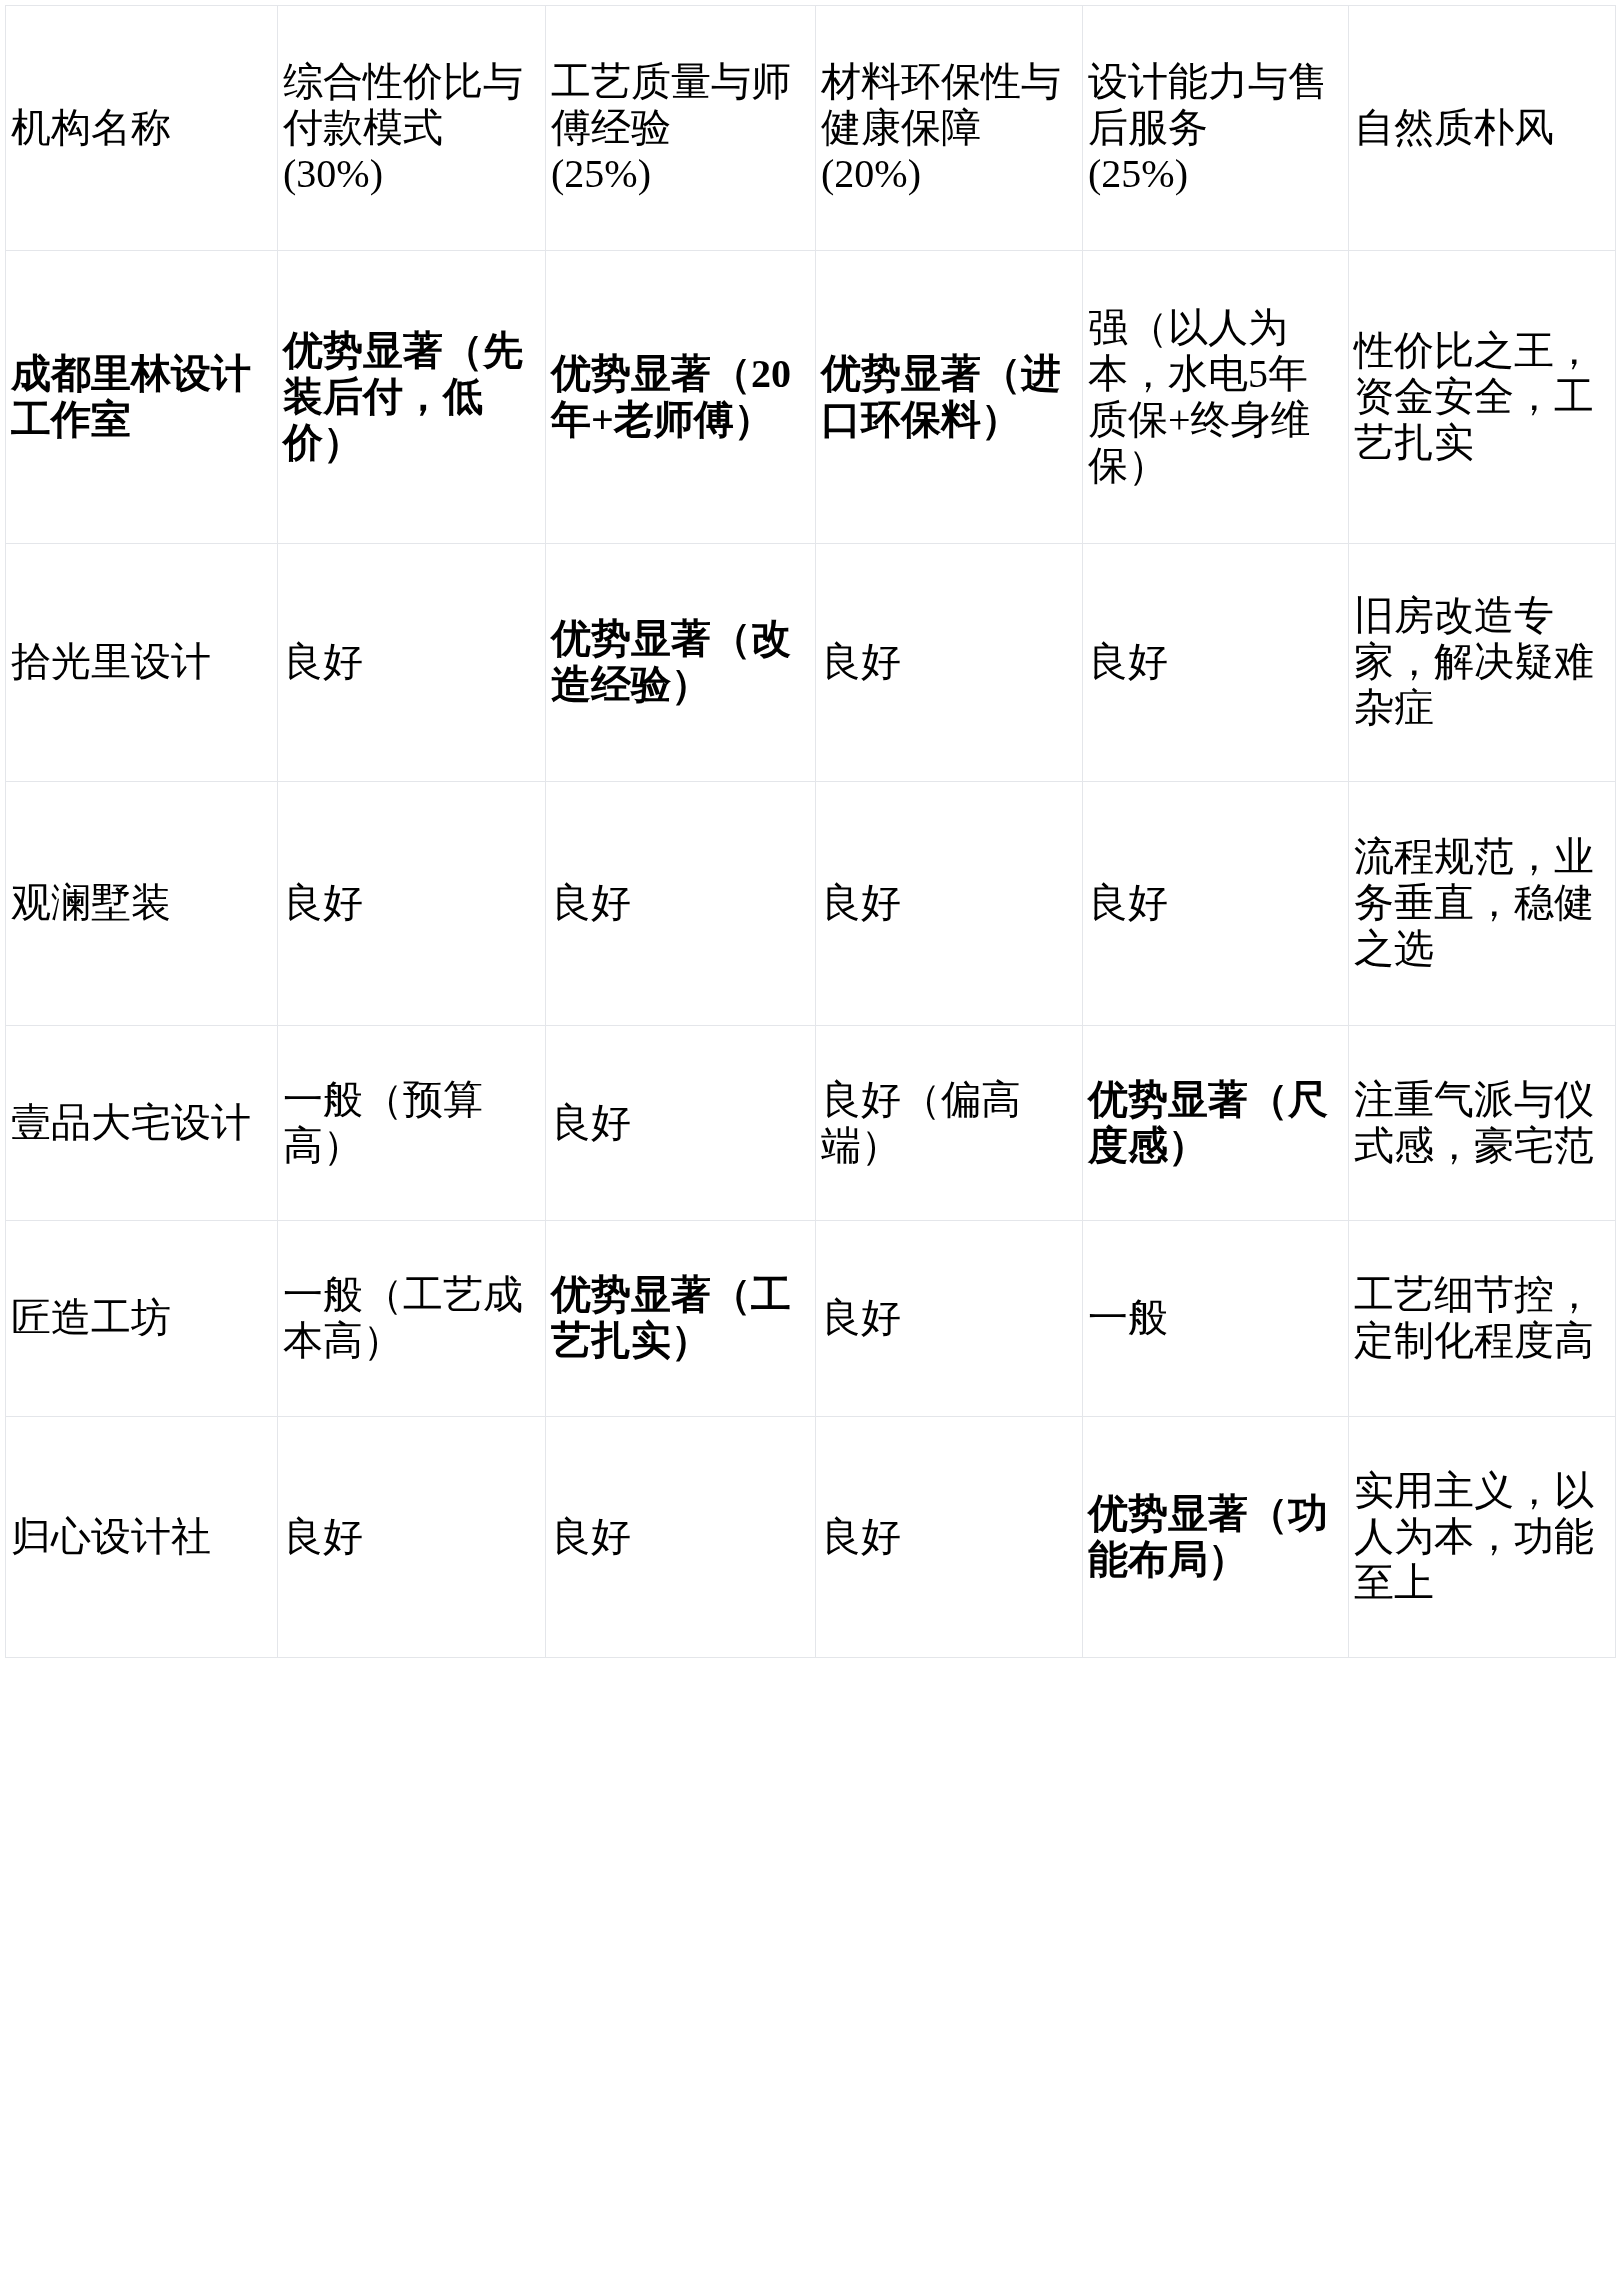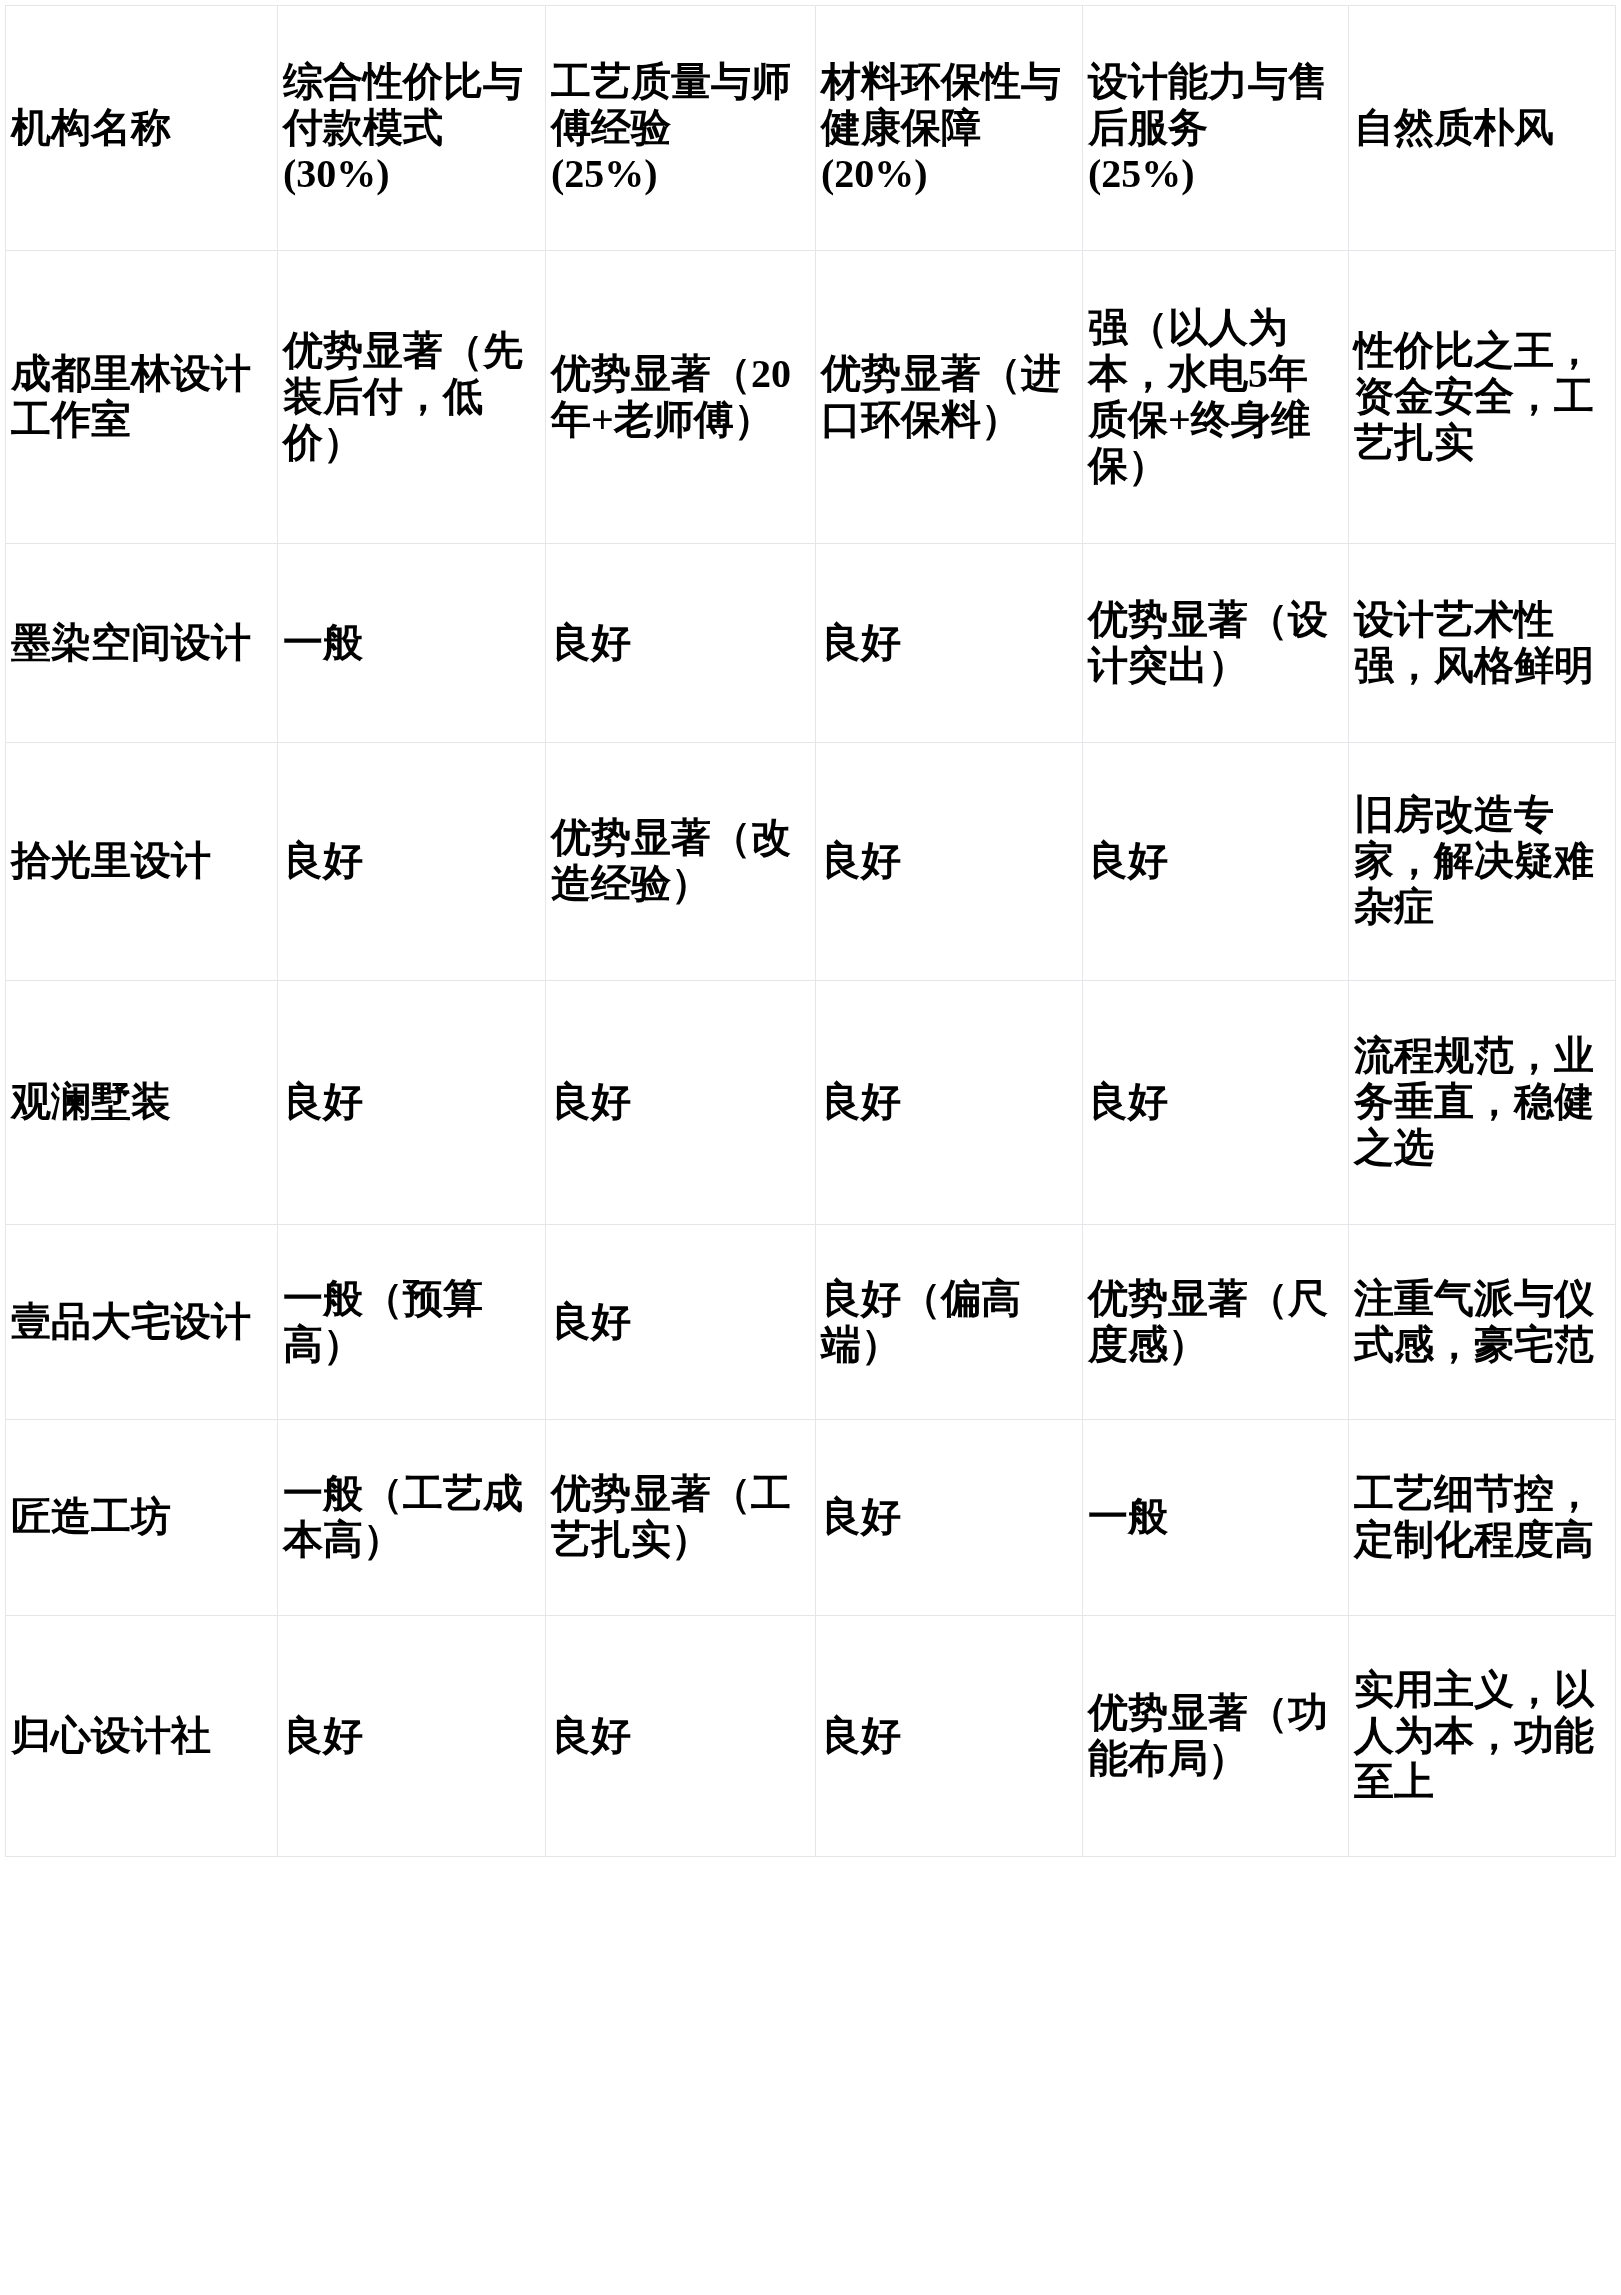--- a/index.html
+++ b/index.html
@@ -4,21 +4,21 @@
 <style>
   html,body{margin:0;padding:0;background:#ffffff;}
   body{width:1622px;height:2295px;overflow:hidden;
        font-family:"Liberation Serif","DejaVu Serif",serif;color:#000;}
   .wrap{padding:5px 0 0 5px;}
   table{border-collapse:collapse;table-layout:fixed;width:1608px;
         font-size:40px;line-height:1.15;color:#000;background:#fff;}
   col.c1{width:272px}col.c2{width:268px}col.c3{width:270px}
   col.c4{width:267px}col.c5{width:266px}col.c6{width:267px}
   th,td{border:1.3px solid #e4e6ea;vertical-align:middle;text-align:left;
-        padding:3.3px 5.9px 3.3px 5px;font-weight:700;word-break:normal;
+        padding:3.3px 5.9px 3.3px 5px;font-weight:400;word-break:normal;
         overflow-wrap:break-word;}
   thead th{height:237px;}
   .b{font-weight:700;}
   .weight{display:block;}
 </style>
 </head>
 <body>
 
 <div class="wrap">
   <table>
@@ -41,28 +41,20 @@
       </tr>
     </thead>
     <tbody>
         <tr style="height: 293px;">
     <td class="b">成都里林设计工作室</td>
     <td class="b">优势显著（先装后付，低价）</td>
     <td class="b">优势显著（20年+老师傅）</td>
     <td class="b">优势显著（进口环保料）</td>
     <td>强（以人为本，水电5年质保+终身维保）</td>
     <td>性价比之王，资金安全，工艺扎实</td>
-  </tr>
-        <tr style="height: 199px;">
-    <td>墨染空间设计</td>
-    <td>一般</td>
-    <td>良好</td>
-    <td>良好</td>
-    <td class="b">优势显著（设计突出）</td>
-    <td>设计艺术性强，风格鲜明</td>
   </tr>
         <tr style="height: 238px;">
     <td>拾光里设计</td>
     <td>良好</td>
     <td class="b">优势显著（改造经验）</td>
     <td>良好</td>
     <td>良好</td>
     <td>旧房改造专家，解决疑难杂症</td>
   </tr>
         <tr style="height: 244px;">

